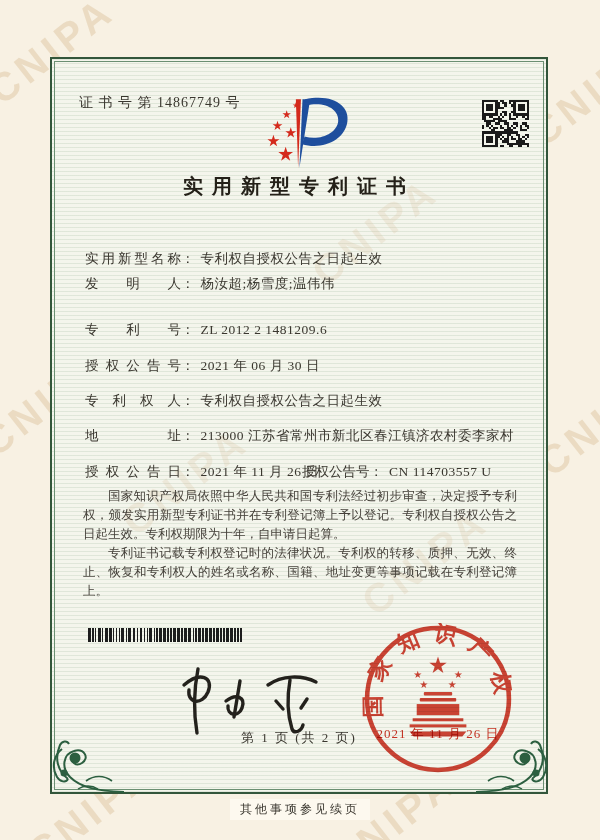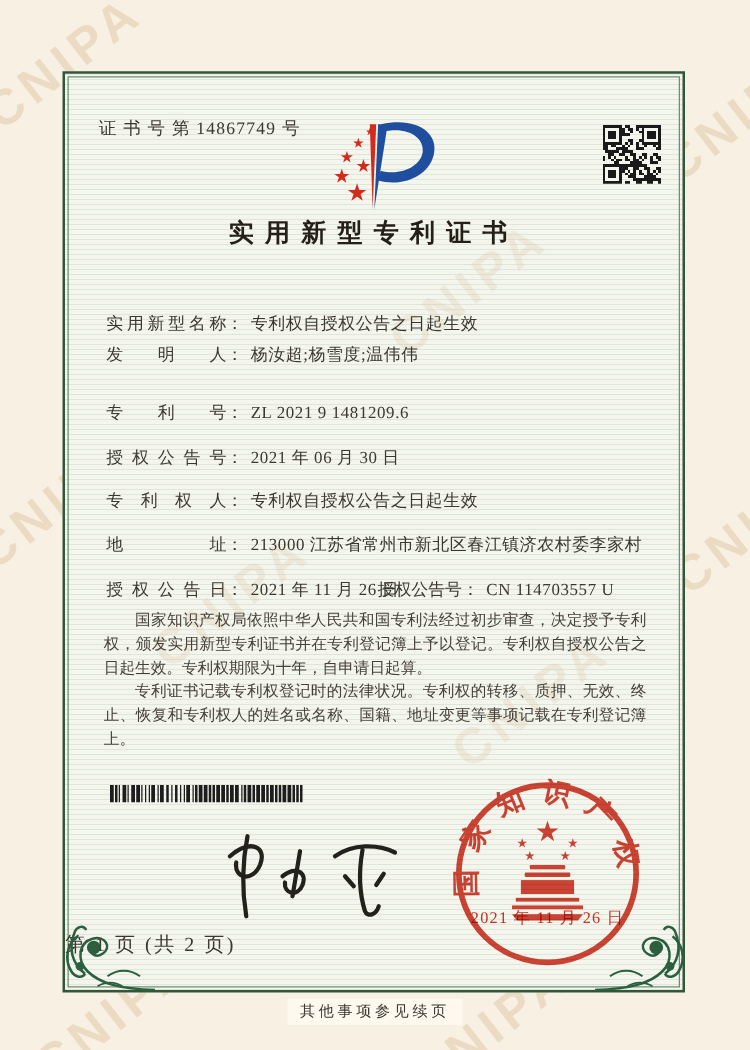--- a/index.html
+++ b/index.html
@@ -45,22 +45,22 @@
 
   .signoff{position:absolute;left:35px;top:622px;font-size:14.5px;color:#23211c;
            letter-spacing:3px;line-height:22px;font-weight:600;}
   .signature{position:absolute;left:112px;top:596px;width:170px;height:86px;}
 
   .seal{position:absolute;left:310px;top:564px;width:152px;height:152px;z-index:3;
         mix-blend-mode:multiply;opacity:.92;}
   .seal-date{position:absolute;left:300px;top:666px;width:172px;text-align:center;z-index:4;
              font-size:13px;color:#cf3526;letter-spacing:1px;mix-blend-mode:multiply;}
 
-  .pageinfo{position:absolute;left:0;top:687px;width:100%;
-            font-size:16px;color:#3a372f;letter-spacing:2px;}
+  .pageinfo{position:absolute;left:0;top:670px;width:100%;text-align:center;
+            font-size:13px;color:#3a372f;letter-spacing:2px;}
 
   .flourish{position:absolute;width:92px;height:62px;z-index:2;}
   .fl-left{left:34px;top:737px;}
   .fl-right{left:474px;top:737px;transform:scaleX(-1);}
 
   .contnote{position:absolute;left:0;top:799px;width:100%;text-align:center;z-index:1;}
   .contnote span{display:inline-block;background:#fdf9ef;padding:2px 10px;
                  font-size:12px;color:#3a372f;letter-spacing:3px;}
 </style>
 </head>
@@ -259,21 +259,21 @@
         <rect x="0" y="14" width="7" height="7" fill="#1a1a1a"></rect>
         <rect x="1" y="15" width="5" height="5" fill="#f4f5ec"></rect>
         <rect x="2" y="16" width="3" height="3" fill="#1a1a1a"></rect>
       </svg>
 
     <div class="title">实用新型专利证书</div>
 
     <div class="fields">
       <div class="frow" style="top:0"><span class="f-label">实用新型名称</span><span class="f-colon">：</span><span class="f-val">专利权自授权公告之日起生效</span></div>
       <div class="frow" style="top:25px"><span class="f-label">发明人</span><span class="f-colon">：</span><span class="f-val">杨汝超;杨雪度;温伟伟</span></div>
-      <div class="frow" style="top:71px"><span class="f-label">专利号</span><span class="f-colon">：</span><span class="f-val">ZL 2021 9 1481209.6</span></div>
+      <div class="frow" style="top:71px"><span class="f-label">专利号</span><span class="f-colon">：</span><span class="f-val">ZL 2012 2 1481209.6</span></div>
       <div class="frow" style="top:107px"><span class="f-label">授权公告号</span><span class="f-colon">：</span><span class="f-val">2021 年 06 月 30 日</span></div>
       <div class="frow" style="top:142px"><span class="f-label">专利权人</span><span class="f-colon">：</span><span class="f-val">专利权自授权公告之日起生效</span></div>
       <div class="frow" style="top:177px"><span class="f-label">地址</span><span class="f-colon">：</span><span class="f-val">213000 江苏省常州市新北区春江镇济农村委李家村</span></div>
       <div class="frow" style="top:213px"><span class="f-label">授权公告日</span><span class="f-colon">：</span><span class="f-val">2021 年 11 月 26 日</span></div>
       <div class="frow2" style="top:213px;left:217px"><span>授权公告号</span><span class="f-colon">：</span><span class="f-val">CN 114703557 U</span></div>
     </div>
 
     <div class="body-text">
       <p>国家知识产权局依照中华人民共和国专利法经过初步审查，决定授予专利权，颁发实用新型专利证书并在专利登记簿上予以登记。专利权自授权公告之日起生效。专利权期限为十年，自申请日起算。</p>
       <p>专利证书记载专利权登记时的法律状况。专利权的转移、质押、无效、终止、恢复和专利权人的姓名或名称、国籍、地址变更等事项记载在专利登记簿上。</p>

